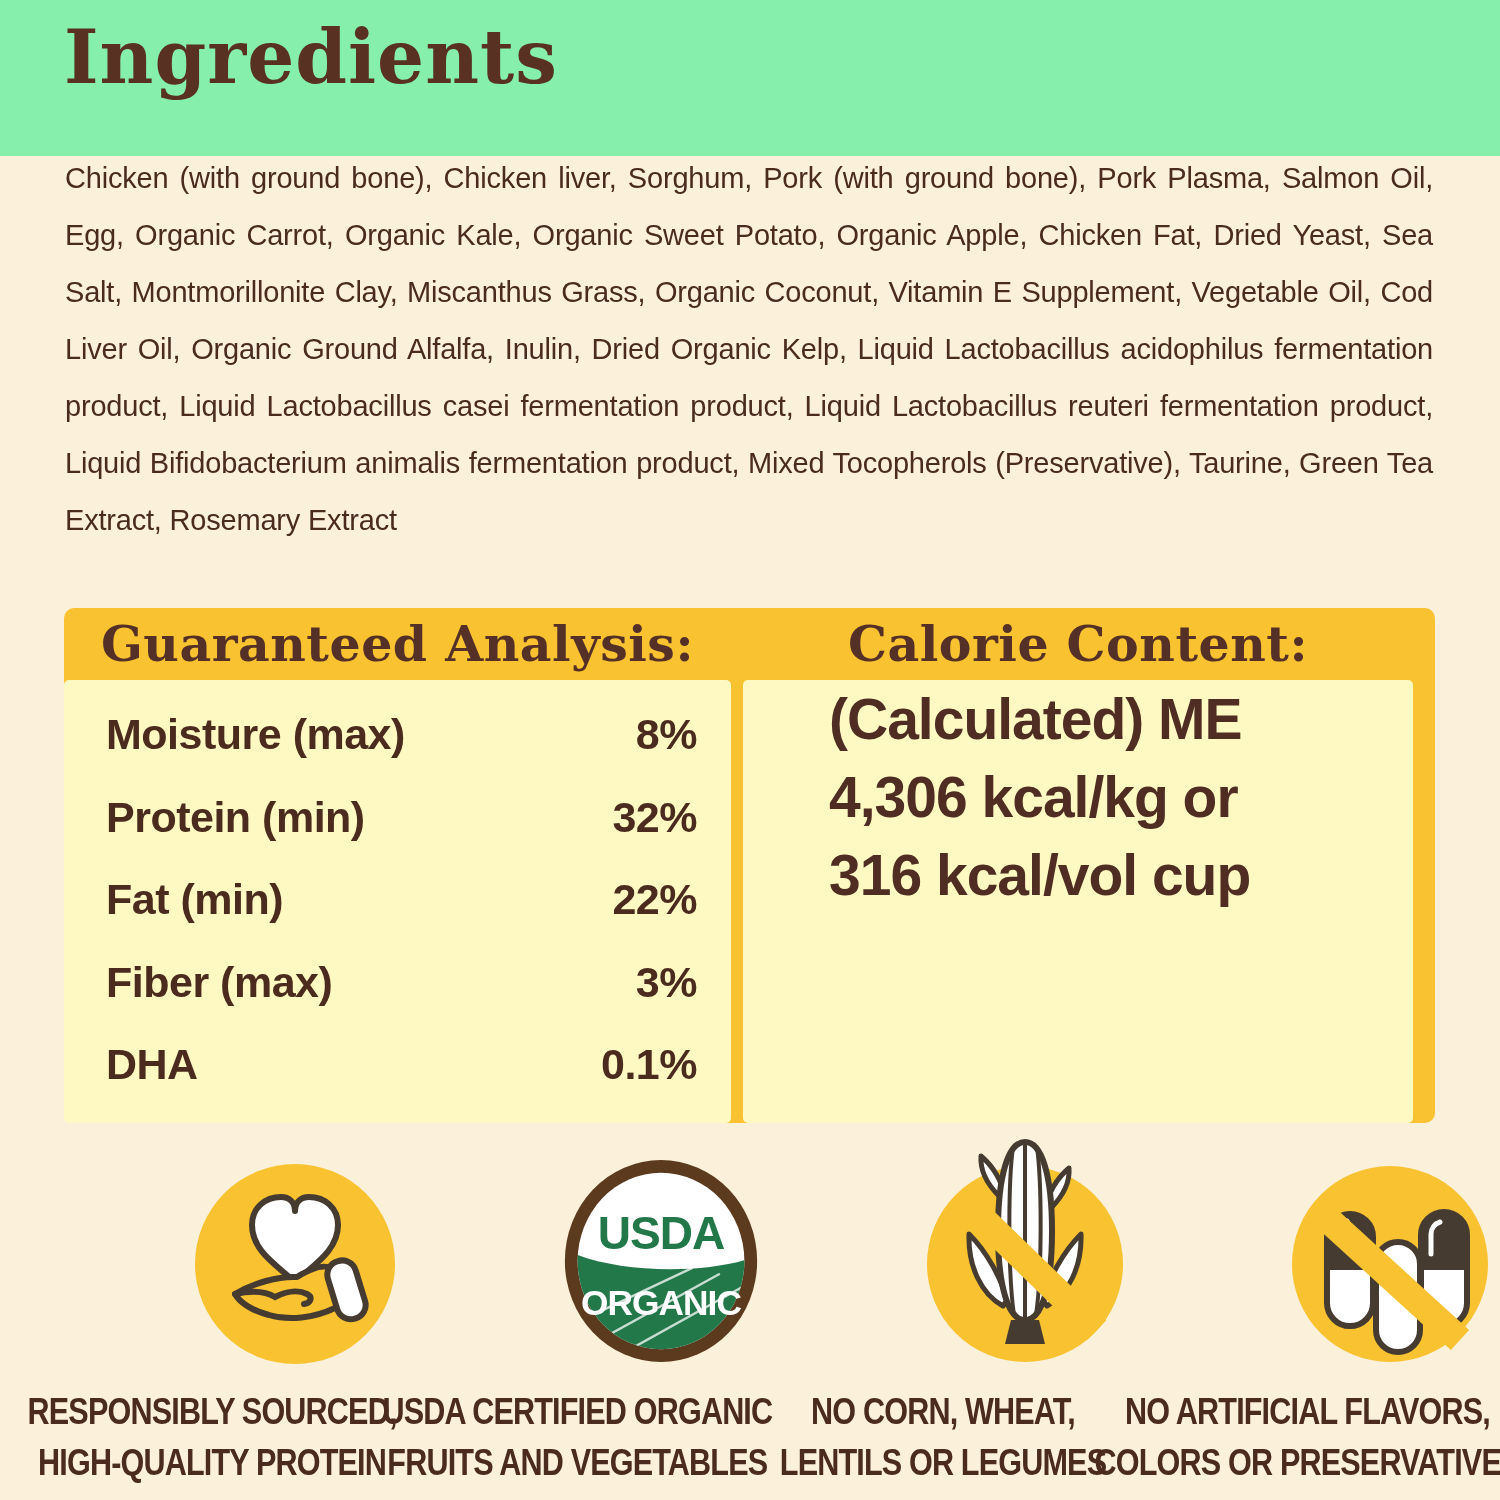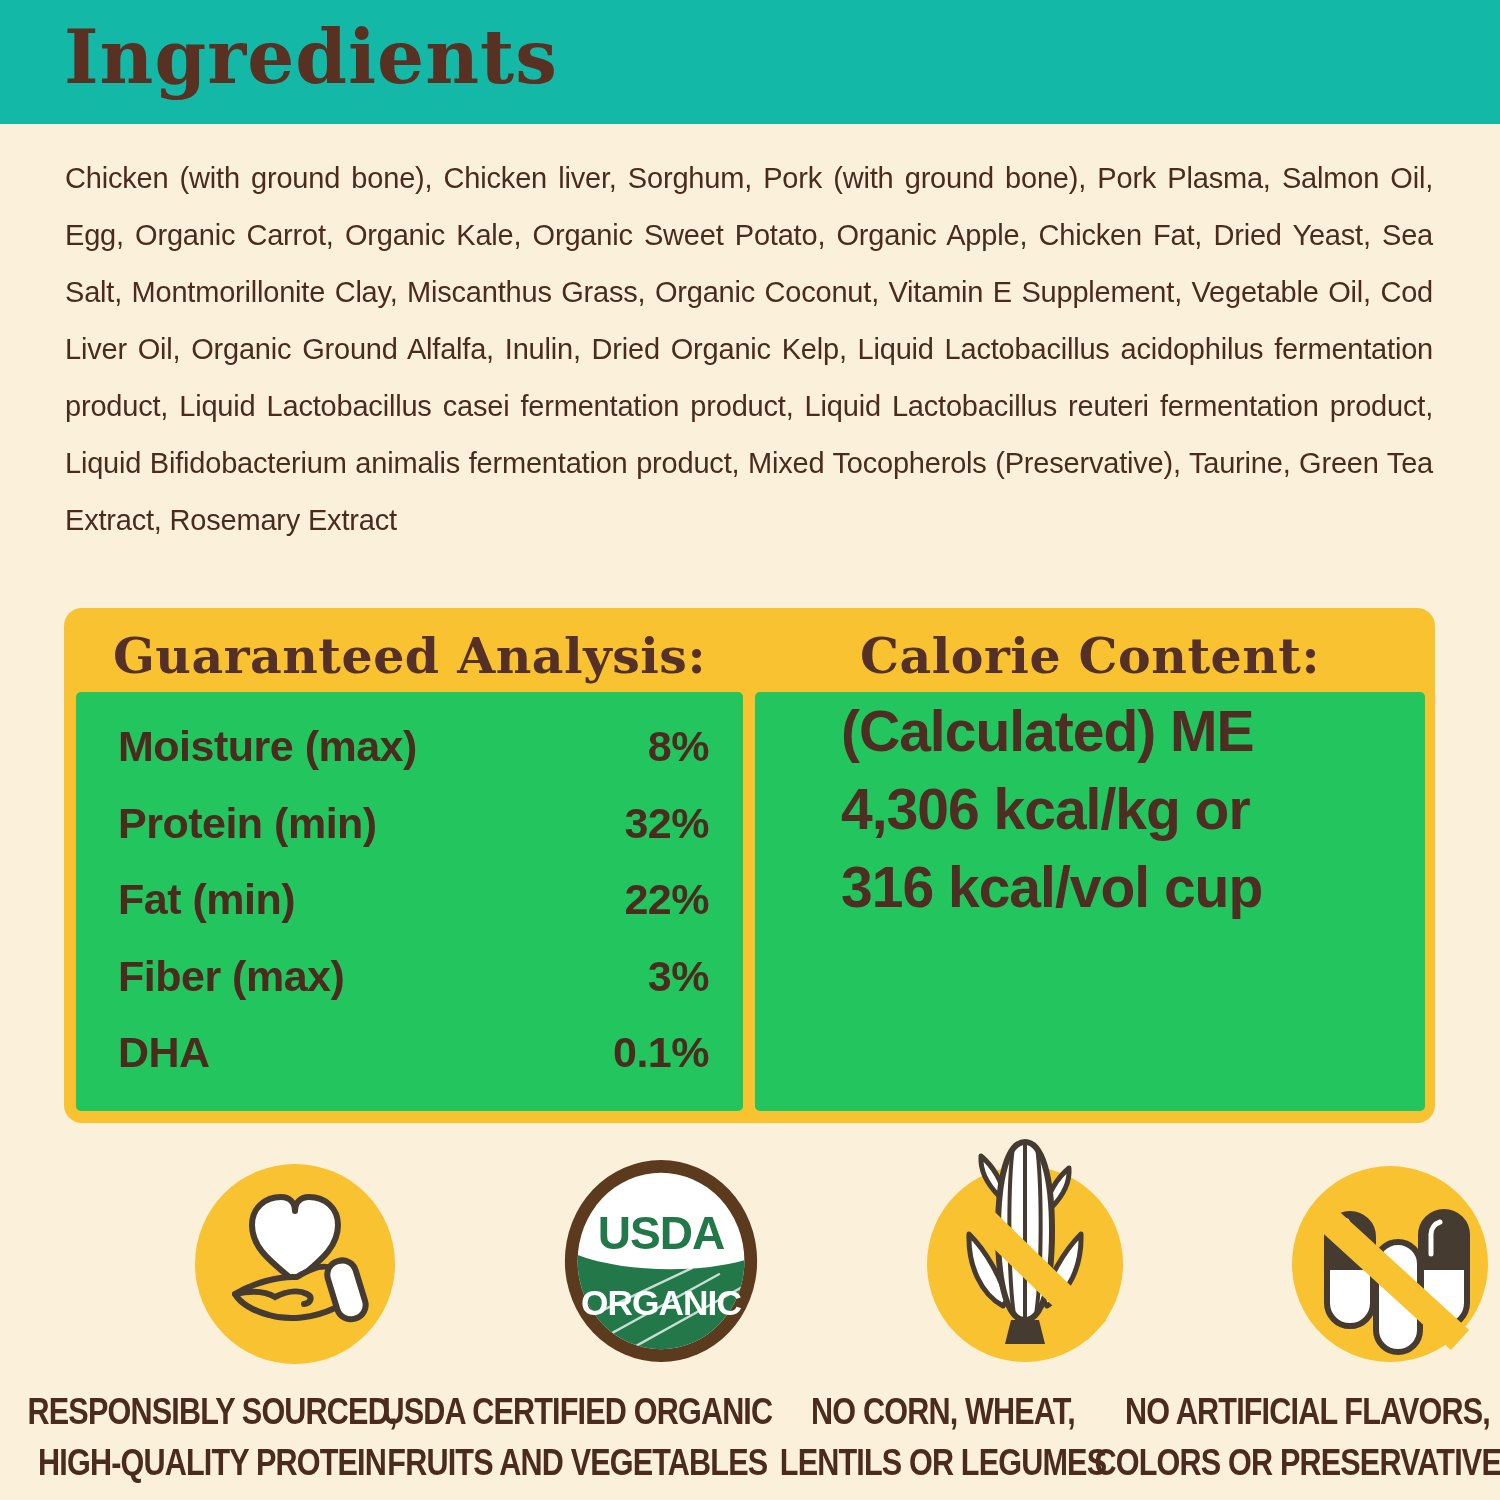--- a/index.html
+++ b/index.html
@@ -5,53 +5,53 @@
   html,body{margin:0;padding:0;}
   .page{
     position:relative;
     width:1500px;height:1500px;
     background:#FBF1DA;
     font-family:"Liberation Sans",sans-serif;
     overflow:hidden;
   }
   
   .header{
-    position:absolute;left:0;top:0;width:1500px;height:124px;
-    background:#14b8a6;
+    position:absolute;left:0;top:0;width:1500px;height:156px;
+    background:#86efac;
   }
   .header .title{
     position:absolute;left:64px;top:14px;
     font-family:"DejaVu Serif","Liberation Serif",serif;
     font-weight:bold;font-size:74px;color:#583122;letter-spacing:1px;
   }
   
   .ingredients{
     position:absolute;left:65px;top:150px;width:1368px;
     font-size:29px;line-height:57px;color:#4A2B1E;
     text-align:justify;letter-spacing:-0.2px;font-weight:500;
   }
   
   .panel{
     position:absolute;left:64px;top:608px;width:1371px;height:515px;
-    background:#F8C231;border-radius:18px;box-sizing:border-box;
-    padding:12px;
+    background:#F8C231;border-radius:10px;box-sizing:border-box;
+    padding:0;
   }
   .panel-grid{
     display:grid;width:100%;height:100%;
     grid-template-columns:667px 670px;
     grid-template-rows:72px 1fr;
     column-gap:12px;
   }
   .panel-title{
     display:flex;align-items:center;justify-content:center;
     font-family:"DejaVu Serif","Liberation Serif",serif;
     font-weight:bold;font-size:49px;color:#553026;letter-spacing:0.5px;
   }
   .cream-box{
-    background:#22c55e;border-radius:5px;box-sizing:border-box;
+    background:#fef9c3;border-radius:5px;box-sizing:border-box;
   }
   .ga-box{
     display:flex;flex-direction:column;justify-content:space-between;
     padding:30px 34px 34px 42px;
   }
   .ga-row{display:flex;justify-content:space-between;align-items:baseline;}
   .ga-label,.ga-value{
     font-size:43px;font-weight:bold;color:#4A2B1E;letter-spacing:-0.5px;
   }
   .cal-box{

